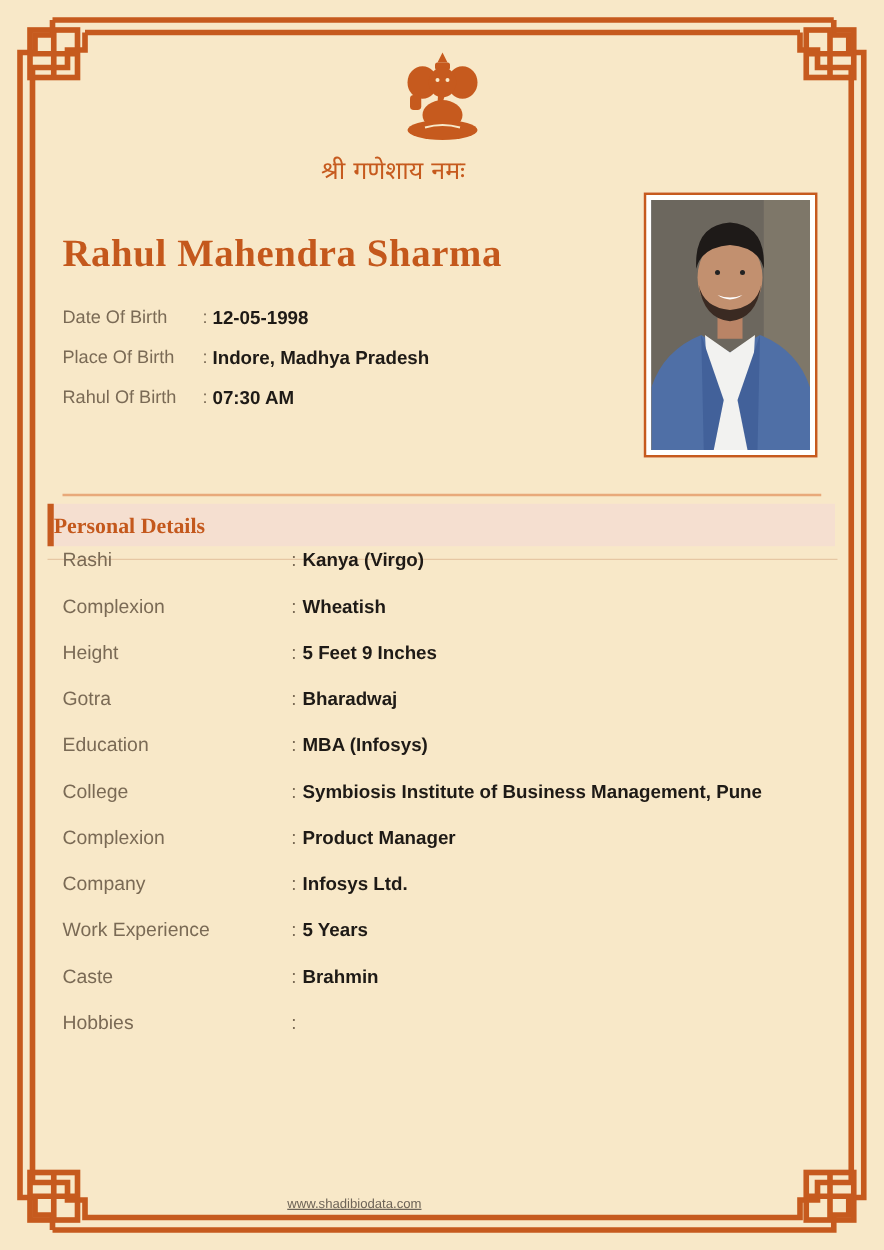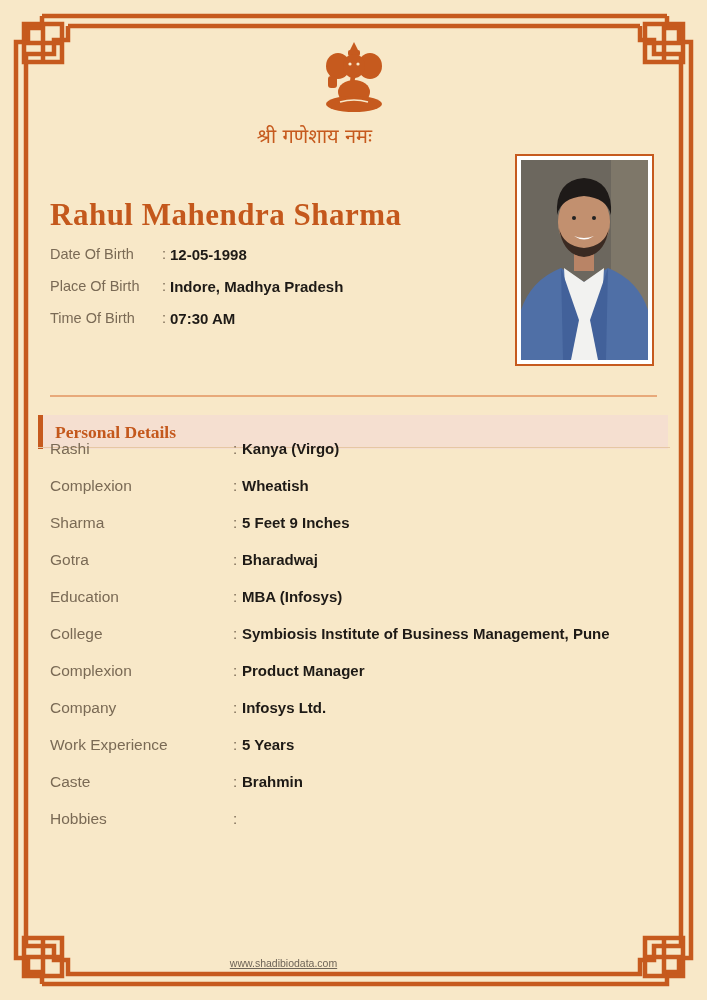--- a/index.html
+++ b/index.html
@@ -12,42 +12,42 @@
   .border-svg { position: absolute; left: 0; top: 0; width: 707px; height: 1000px; pointer-events: none; }
   .header { position: absolute; left: 0; top: 40px; width: 707px; text-align: center; }
   .ganesh { display: block; margin: 0 auto; }
   .mantra {
     position: absolute; left: 0; top: 122px; width: 629px; text-align: center;
     color: #c65a1e; font-family: "DejaVu Sans", sans-serif; font-size: 20px;
   }
   .name {
     position: absolute; left: 50px; top: 185px;
     font-family: "Liberation Serif", serif; font-weight: bold;
-    font-size: 31px; color: #c4581c; letter-spacing: 0.5px; margin-top: 12px;
+    font-size: 31px; color: #c4581c; letter-spacing: 0.5px;
   }
   .birth { position: absolute; left: 50px; top: 238px; }
   .brow { display: flex; height: 32px; align-items: center; }
   .brow .lbl { width: 112px; color: #7a6a55; font-size: 14.5px; }
   .brow .colon { width: 8px; color: #7a6a55; font-size: 14.5px; }
   .brow .val { color: #1e1a16; font-weight: bold; font-size: 15px; }
   .photo-frame {
     position: absolute; left: 515px; top: 154px; width: 139px; height: 212px;
     border: 2px solid #c65a1e; background: #fff; box-sizing: border-box;
     padding: 4px;
   }
   .photo {
     width: 100%; height: 100%;
     background: linear-gradient(180deg, #5b5a55 0%, #6a6459 40%, #7b7360 100%);
     position: relative; overflow: hidden;
   }
   .hr1 { position: absolute; left: 50px; top: 395px; width: 607px; height: 2px; background: #e8a97a; }
   .section-head {
-    position: absolute; left: 38px; top: 415px; width: 630px; height: 34px;
+    position: absolute; left: 38px; top: 403px; width: 630px; height: 34px;
     background: #f5dfd0; border-left: 5px solid #c65a1e; box-sizing: border-box;
-    display: flex; align-items: center; padding-left: 12px;
+    display: flex; align-items: center; 
   }
   .section-head span {
     font-family: "Liberation Serif", serif; font-weight: bold; font-size: 17.5px; color: #c4581c;
   }
   .hr2 { position: absolute; left: 38px; top: 447px; width: 632px; height: 1px; background: #e6c7a3; }
   .details { position: absolute; left: 50px; top: 430px; }
   .drow { display: flex; height: 37px; align-items: center; }
   .drow .lbl { width: 183px; color: #7a6a55; font-size: 15.5px; }
   .drow .colon { width: 9px; color: #7a6a55; font-size: 15px; }
   .drow .val { color: #1e1a16; font-weight: bold; font-size: 15px; }
@@ -116,21 +116,21 @@
     <span class="lbl">Date Of Birth</span>
     <span class="colon">:</span>
     <span class="val">12-05-1998</span>
   </div>
   <div class="brow">
     <span class="lbl">Place Of Birth</span>
     <span class="colon">:</span>
     <span class="val">Indore, Madhya Pradesh</span>
   </div>
   <div class="brow">
-    <span class="lbl">Time Of Birth</span>
+    <span class="lbl">Rahul Of Birth</span>
     <span class="colon">:</span>
     <span class="val">07:30 AM</span>
   </div>
 </div>
 
 <div class="photo-frame">
   <div class="photo">
     <svg width="127" height="200" viewBox="0 0 127 200" xmlns="http://www.w3.org/2000/svg">
       <rect width="127" height="200" fill="#6c675e"></rect>
       <rect x="90" y="0" width="37" height="200" fill="#8a8272" opacity="0.6"></rect>
@@ -170,21 +170,21 @@
     <span class="lbl">Rashi</span>
     <span class="colon">:</span>
     <span class="val">Kanya (Virgo)</span>
   </div>
   <div class="drow">
     <span class="lbl">Complexion</span>
     <span class="colon">:</span>
     <span class="val">Wheatish</span>
   </div>
   <div class="drow">
-    <span class="lbl">Sharma</span>
+    <span class="lbl">Height</span>
     <span class="colon">:</span>
     <span class="val">5 Feet 9 Inches</span>
   </div>
   <div class="drow">
     <span class="lbl">Gotra</span>
     <span class="colon">:</span>
     <span class="val">Bharadwaj</span>
   </div>
   <div class="drow">
     <span class="lbl">Education</span>

